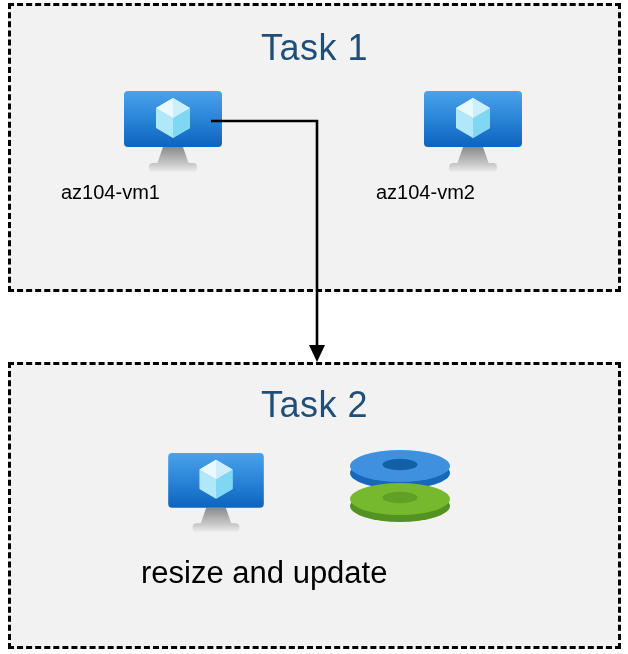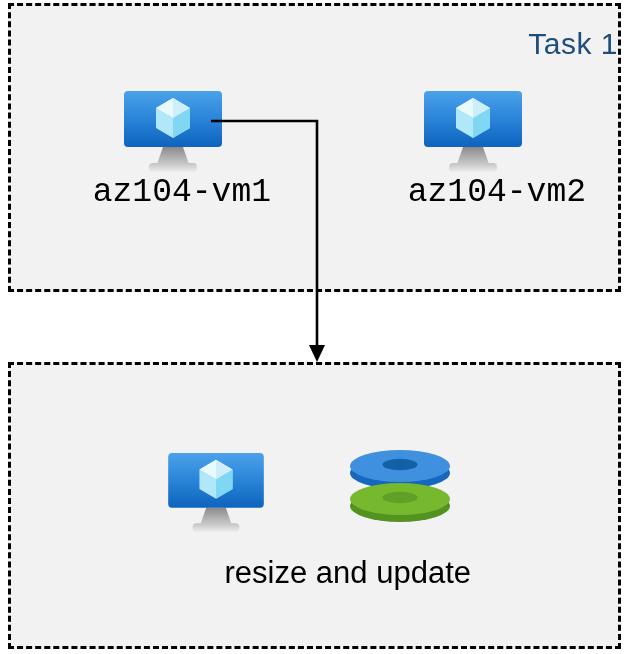--- a/index.html
+++ b/index.html
@@ -20,48 +20,47 @@
     box-sizing: border-box;
     background: #f2f2f2;
     border: 3px dashed #000000;
   }
   #task1-box { left: 8px;  top: 3px;   width: 613px; height: 289px; }
   #task2-box { left: 8px;  top: 362px; width: 613px; height: 287px; }
 
   .box-title {
     position: absolute;
     width: 100%;
-    text-align: right;
+    text-align: center;
     color: #1f4e79;
-    font-size: 30px;
+    font-size: 36px;
     font-weight: 400;
     letter-spacing: 0.5px;
   }
   #task1-title { top: 21px; }
   #task2-title { top: 19px; }
 
   .vm-label {
     position: absolute;
     width: 210px;
-    text-align: right;
+    text-align: left;
     color: #000000;
-    font-size: 33px;
+    font-size: 20px;
     line-height: 37px;
     font-weight: 400;
-    font-family: Liberation Mono, monospace;
   }
   #vm1-label { left: 50px;  top: 168px; }
   #vm2-label { left: 365px; top: 168px; }
 
   #task2-caption {
     position: absolute;
     left: 130px;
     top: 190px;
     width: 330px;
-    text-align: right;
+    text-align: left;
     color: #000000;
     font-size: 31px;
     font-weight: 400;
   }
 
   .icon-abs { position: absolute; }
   #vm1-icon   { left: 113px; top: 85px;  }
   #vm2-icon   { left: 413px; top: 85px;  }
   #vm3-icon   { left: 157px; top: 88px;  }
   #disks-icon { left: 337px; top: 84px;  }
@@ -129,20 +128,21 @@
     <div id="vm1-label" class="vm-label">
       <div>az104-vm1</div>
     </div>
 
     <div id="vm2-label" class="vm-label">
       <div>az104-vm2</div>
     </div>
   </div>
 
   <div id="task2-box" class="task-box">
+    <div id="task2-title" class="box-title">Task 2</div>
 
     <svg id="vm3-icon" class="icon-abs" width="96" height="80" viewBox="0 0 98 82">
       <use href="#vm-symbol"></use>
     </svg>
 
     <svg id="disks-icon" class="icon-abs" width="104" height="74" viewBox="0 0 104 74">
       <use href="#disks-symbol"></use>
     </svg>
 
     <div id="task2-caption">resize and update</div>

